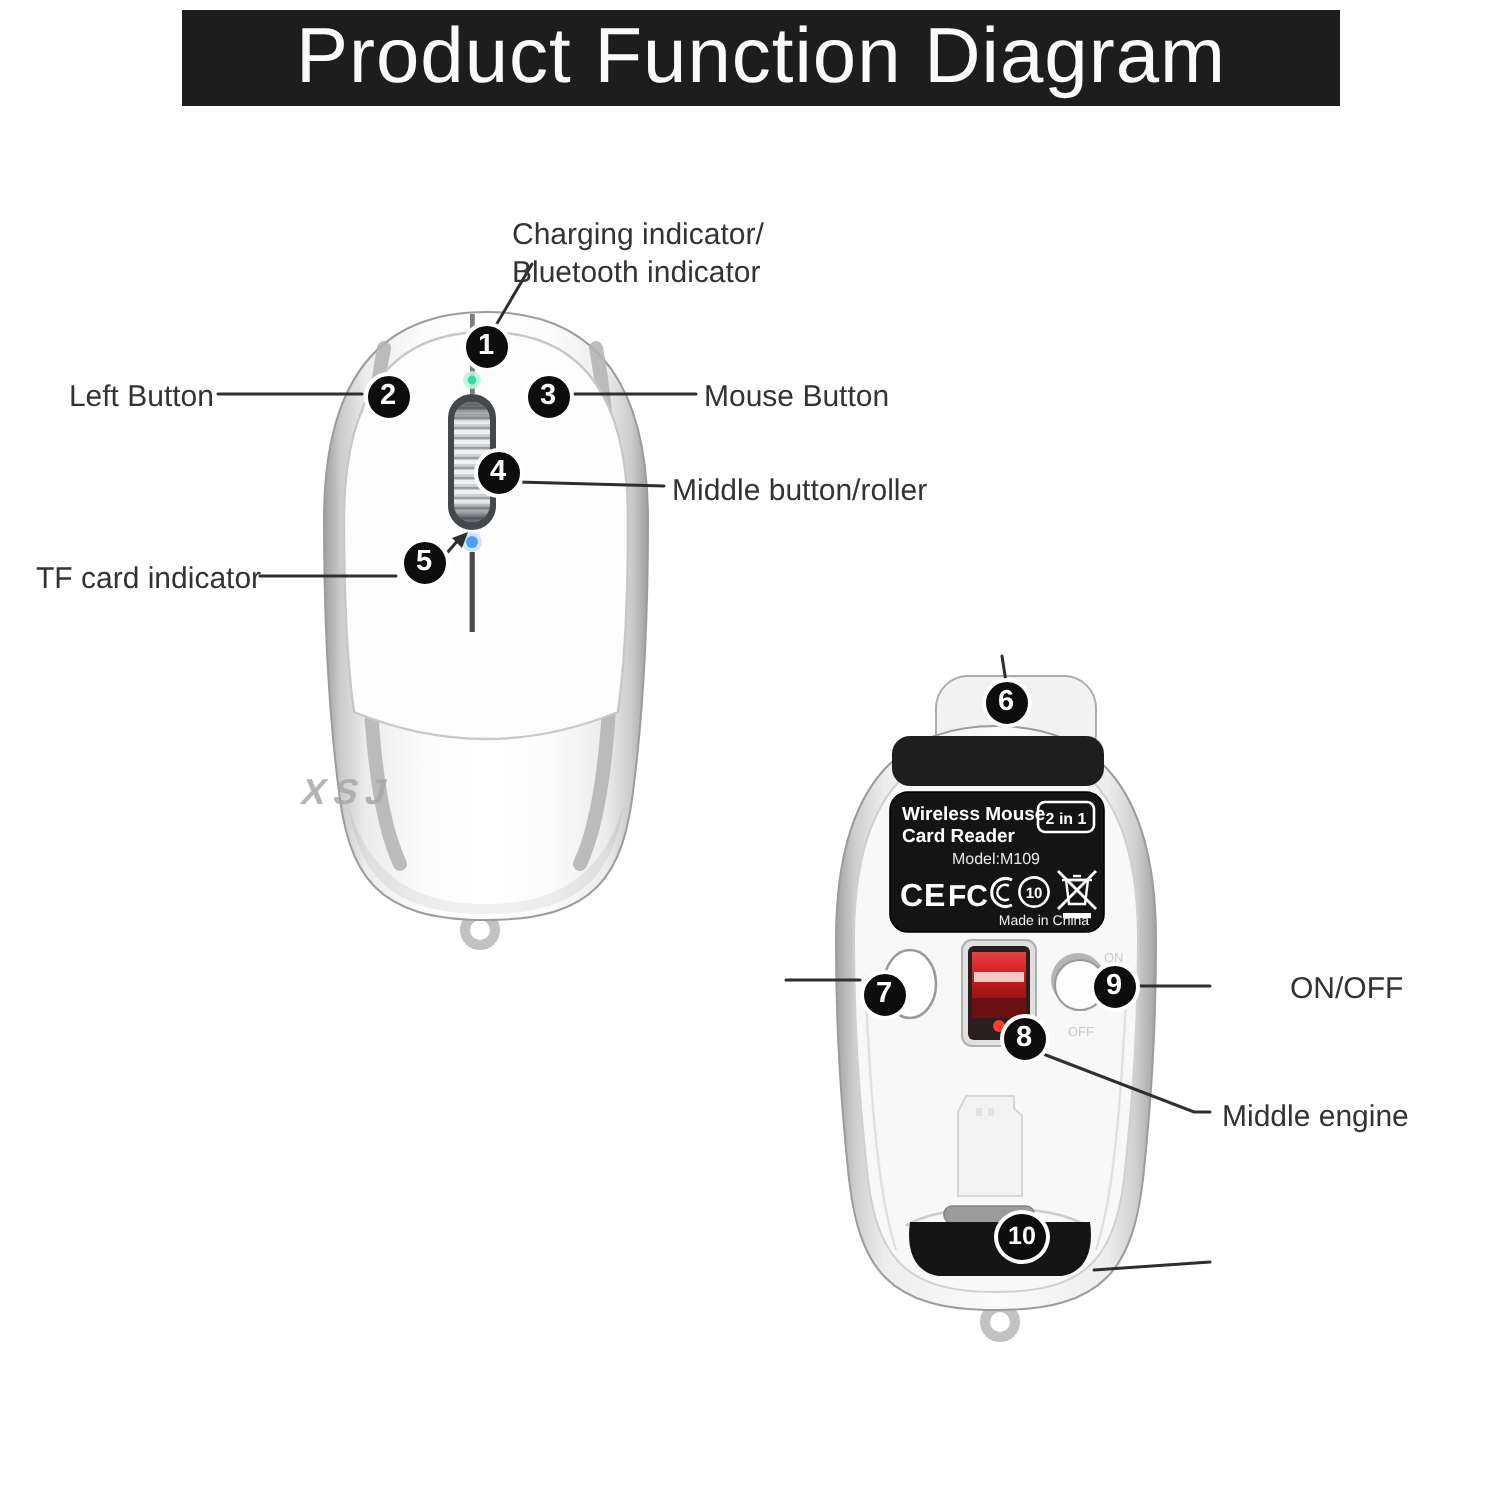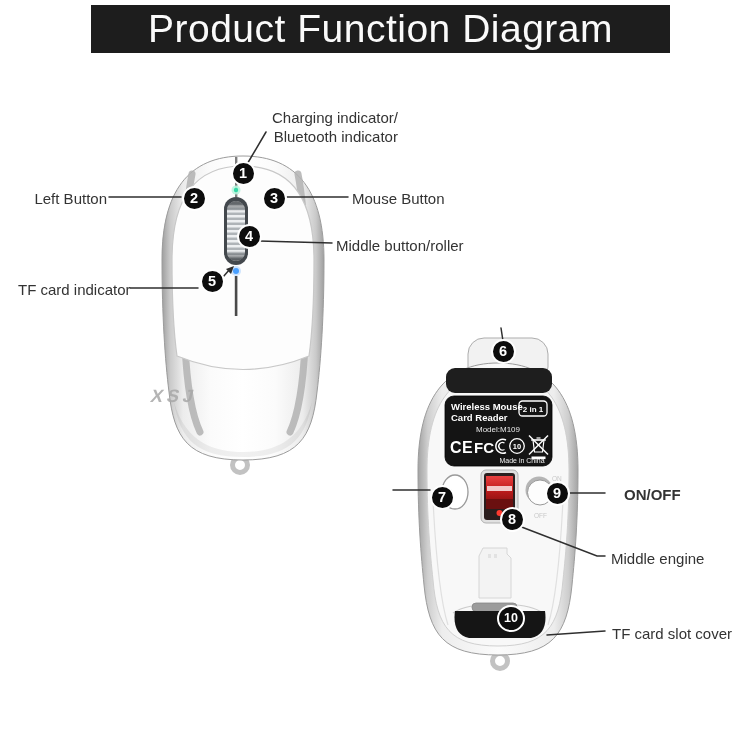--- a/index.html
+++ b/index.html
@@ -185,29 +185,28 @@
       <polyline points="223,277 230,269"></polyline>
       <polyline points="501,328 503,341"></polyline>
       <polyline points="393,490 430,490"></polyline>
       <polyline points="570,493 605,493"></polyline>
       <polyline points="519,526 597,556 605,556"></polyline>
       <polyline points="547,635 605,631"></polyline>
     </g>
     <polygon points="234,266 226,269 231,274" fill="#2f2f2f"></polygon>
   </svg>
 
-  <div class="callout-label" style="left:272px;top:108px;text-align:right;">Charging indicator/
+  <div class="callout-label" style="left:256px;top:108px;">Charging indicator/
 Bluetooth indicator</div>
   <div class="callout-label" style="left:31px;top:189px;width:76px;text-align:right;">Left Button</div>
   <div class="callout-label" style="left:352px;top:189px;">Mouse Button</div>
   <div class="callout-label" style="left:336px;top:236px;text-align:right;">Middle button/roller</div>
   <div class="callout-label" style="left:18px;top:280px;">TF card indicator</div>
-  <div class="callout-label" style="left:624px;top:485px;font-weight:bold;">ON/OFF</div>
+  <div class="callout-label" style="left:645px;top:485px;">ON/OFF</div>
   <div class="callout-label" style="left:611px;top:549px;">Middle engine</div>
-  <div class="callout-label" style="left:612px;top:624px;">TF card slot cover</div>
 
   <div class="badge" style="left:230.5px;top:160.5px;">1</div>
   <div class="badge" style="left:181.5px;top:185.5px;">2</div>
   <div class="badge" style="left:261.5px;top:185.5px;">3</div>
   <div class="badge" style="left:236.5px;top:223.5px;">4</div>
   <div class="badge" style="left:199.5px;top:268.5px;">5</div>
   <div class="badge" style="left:490.5px;top:338.5px;">6</div>
   <div class="badge" style="left:429.5px;top:484.5px;">7</div>
   <div class="badge" style="left:499.5px;top:506.5px;">8</div>
   <div class="badge" style="left:544.5px;top:480.5px;">9</div>

